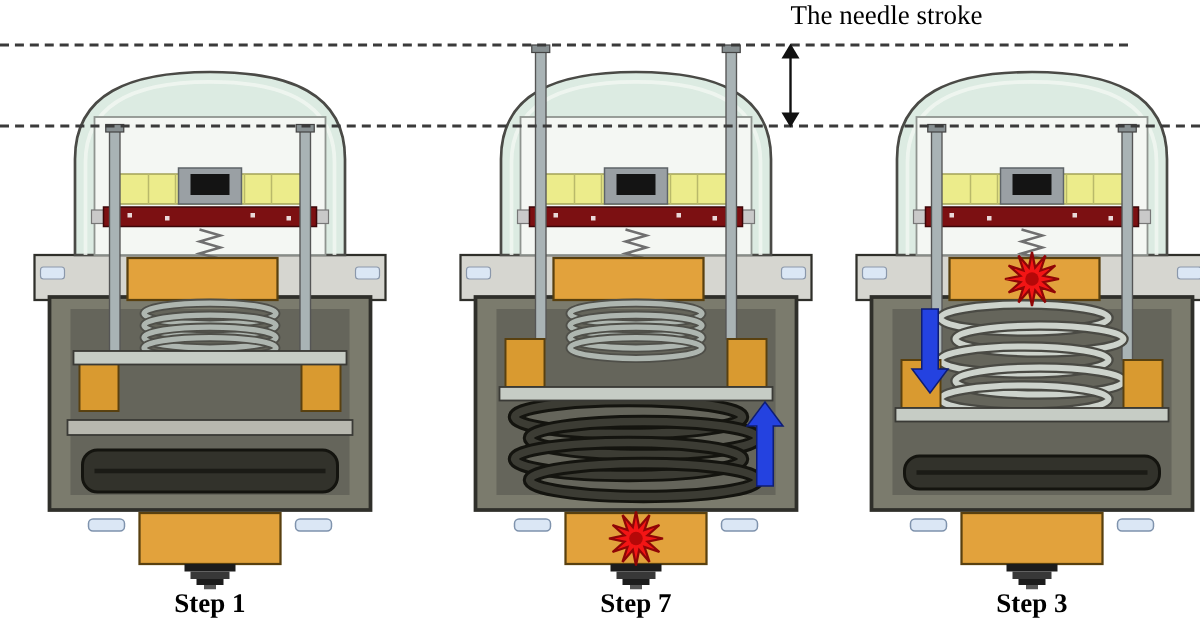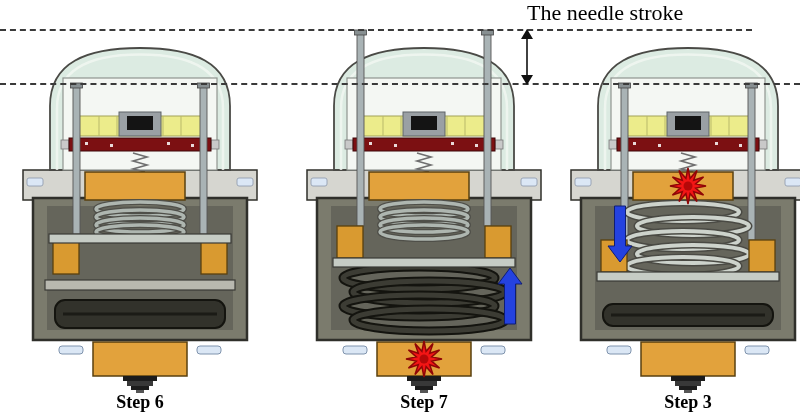--- a/index.html
+++ b/index.html
@@ -6,21 +6,21 @@
   body{width:800px;height:414px;background:#ffffff;position:relative;overflow:hidden;
        font-family:"Liberation Serif",serif;}
   .scene{position:absolute;left:0;top:0;width:800px;height:414px;}
   .device{position:absolute;top:28px;width:250px;height:386px;z-index:1;}
   .device svg{display:block;}
   .caption{position:absolute;top:364px;left:0;width:250px;text-align:center;
            font-weight:bold;font-size:18px;color:#000;}
   .dash-line{position:absolute;border-top:2px dashed #3a3a3a;height:0;z-index:5;}
   .line1{left:0;top:29px;width:752px;}
   .line2{left:0;top:83px;width:800px;}
-  .stroke-label{position:absolute;left:527px;top:0;font-size:22px;color:#000;z-index:6;}
+  .stroke-label{position:absolute;left:527px;top:0;font-size:18px;color:#000;z-index:6;}
   .stroke-arrow{position:absolute;left:516px;top:28px;z-index:6;}
 </style>
 </head>
 <body>
 
 <div class="scene">
 
   <div class="dash-line line1"></div>
   <div class="dash-line line2"></div>
   <div class="stroke-label">The needle stroke</div>
@@ -97,21 +97,21 @@
     <rect x="108" y="348" width="34" height="5" fill="#1c1c1c"></rect>
     <rect x="112" y="353" width="26" height="5" fill="#383838"></rect>
     <rect x="116" y="358" width="18" height="4" fill="#1c1c1c"></rect>
     <rect x="121" y="362" width="8" height="3" fill="#555"></rect>
   </g>
         <g>
     <rect x="44" y="318" width="24" height="8" rx="3" fill="#dbe7f5" stroke="#7f93ad" stroke-width="1"></rect>
     <rect x="182" y="318" width="24" height="8" rx="3" fill="#dbe7f5" stroke="#7f93ad" stroke-width="1"></rect>
   </g>
       </svg>
-    <div class="caption">Step 6</div>
+    <div class="caption">Step 1</div>
   </div>
 
   <div class="device" id="device-1" style="left:299px">
     <svg width="250" height="365" viewBox="0 0 250 365">
         <g>
     <rect x="8" y="142" width="234" height="30" fill="#d6d6d0" stroke="#2f2f2a" stroke-width="1.5"></rect>
     <rect x="12" y="150" width="16" height="8" rx="2" fill="#dbe7f5" stroke="#8b98ab" stroke-width="0.8"></rect>
     <rect x="222" y="150" width="16" height="8" rx="2" fill="#dbe7f5" stroke="#8b98ab" stroke-width="0.8"></rect>
   </g>
         <g>

